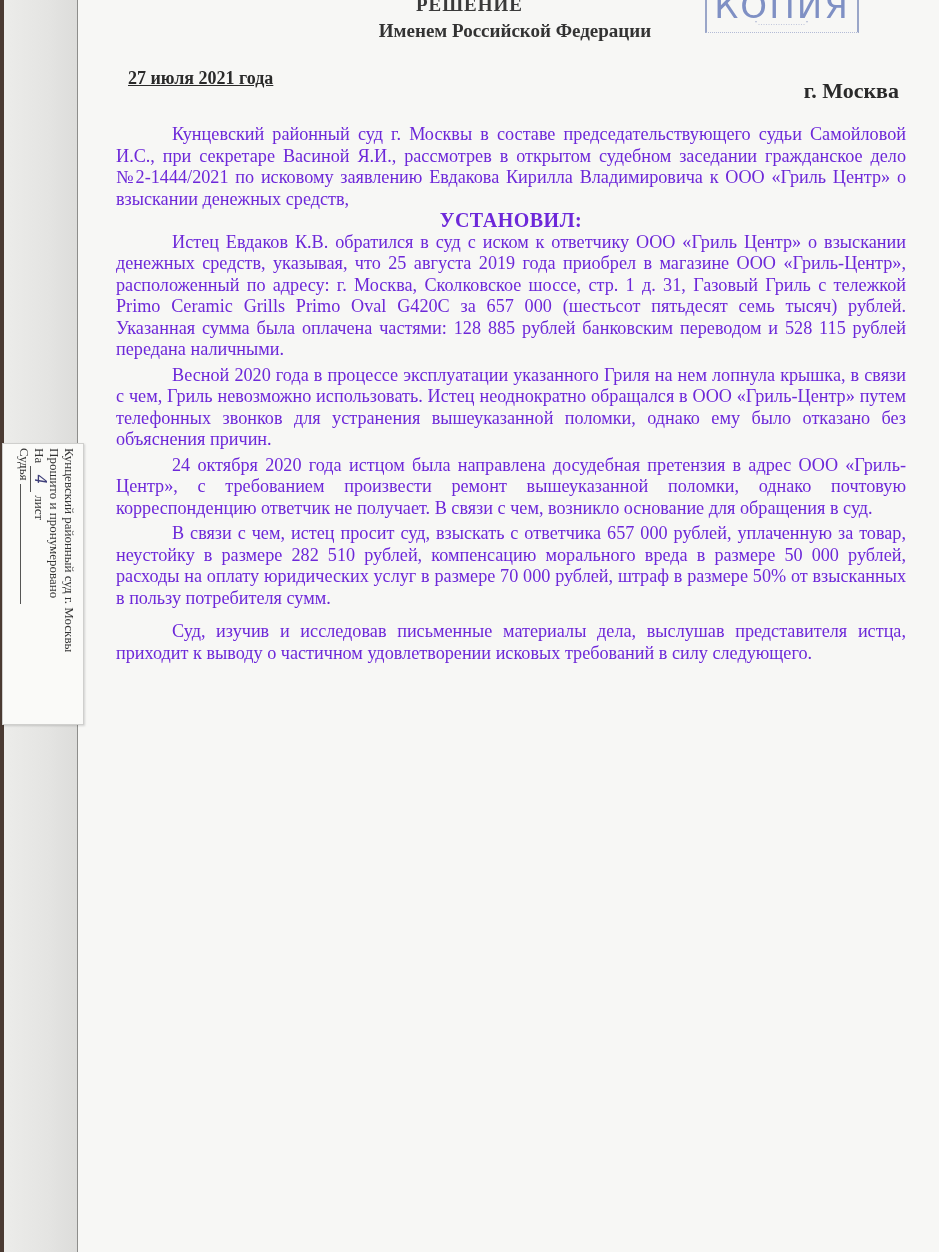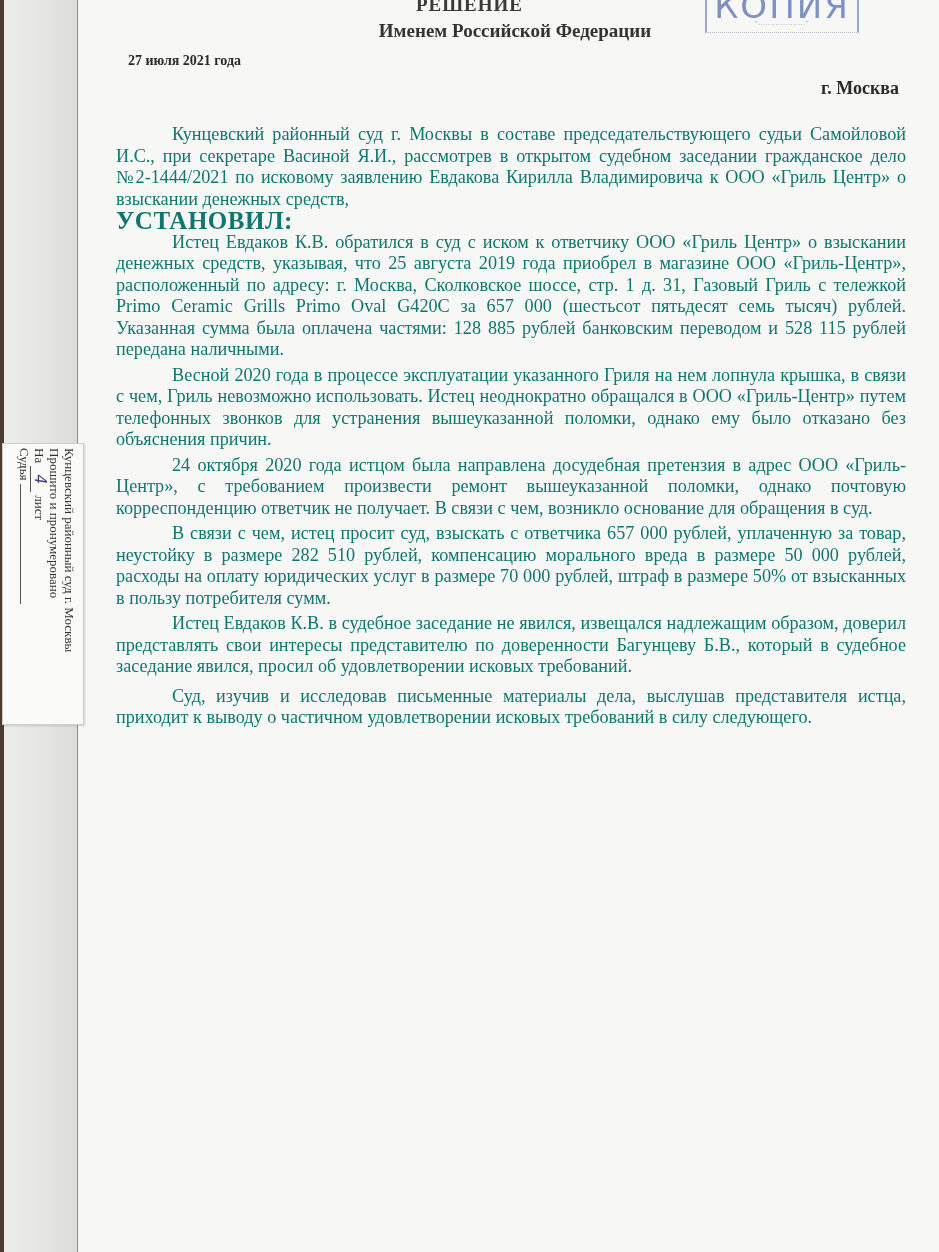--- a/index.html
+++ b/index.html
@@ -51,31 +51,31 @@
     }
     .copy-stamp {
       position: absolute; left: 705px; top: -14px; width: 150px; height: 46px;
       border-left: 2px solid #9aa6c8; border-right: 2px solid #9aa6c8;
       border-bottom: 1px dotted #b3bbd6;
       color: #7f90c4; text-align: center;
     }
     .copy-stamp .word { font-family: "DejaVu Sans", sans-serif; font-size: 34px; letter-spacing: 2px; line-height: 40px; }
     .copy-stamp .small { position: absolute; left: 0; top: 34px; width: 150px; font-size: 6px; color: #8c98c3; letter-spacing: 1px; }
 
-    .date { position: absolute; left: 128px; top: 53px; font-weight: bold; font-size: 14px; }
-    .city { position: absolute; right: 40px; top: 78px; font-weight: bold; font-size: 18px; }
+    .date { position: absolute; left: 128px; top: 68px; font-weight: bold; font-size: 18px; text-decoration: underline; }
+    .city { position: absolute; right: 40px; top: 78px; font-weight: bold; font-size: 22px; }
 
     .body-text {
       position: absolute; left: 116px; top: 124px; width: 790px;
       font-size: 18.2px; line-height: 21.5px; text-align: justify;
-      color: #0f766e;
+      color: #6d28d9;
     }
     .body-text p { margin: 0; text-indent: 56px; }
     .heading {
-      text-align: left; font-weight: bold; font-size: 25px;
+      text-align: center; font-weight: bold; font-size: 20px;
       margin: 28px 0 18px 0; text-indent: 0 !important; letter-spacing: 0.5px;
     }
     .gap { height: 4px; }
   </style>
 </head>
 <body>
 
 <div class="edge-strip"></div>
 <div class="margin-shade"></div>
 <div class="crease"></div>
@@ -96,21 +96,20 @@
   <p>Кунцевский районный суд г. Москвы в составе председательствующего судьи Самойловой И.С., при секретаре Васиной Я.И., рассмотрев в открытом судебном заседании гражданское дело №2-1444/2021 по исковому заявлению Евдакова Кирилла Владимировича к ООО «Гриль Центр» о взыскании денежных средств,</p>
   <p class="heading">УСТАНОВИЛ:</p>
   <p>Истец Евдаков К.В. обратился в суд с иском к ответчику ООО «Гриль Центр» о взыскании денежных средств, указывая, что 25 августа 2019 года приобрел в магазине ООО «Гриль-Центр», расположенный по адресу: г. Москва, Сколковское шоссе, стр. 1 д. 31, Газовый Гриль с тележкой Primo Ceramic Grills Primo Oval G420C за 657 000 (шестьсот пятьдесят семь тысяч) рублей. Указанная сумма была оплачена частями: 128 885 рублей банковским переводом и 528 115 рублей передана наличными.</p>
   <div class="gap"></div>
   <p>Весной 2020 года в процессе эксплуатации указанного Гриля на нем лопнула крышка, в связи с чем, Гриль невозможно использовать. Истец неоднократно обращался в ООО «Гриль-Центр» путем телефонных звонков для устранения вышеуказанной поломки, однако ему было отказано без объяснения причин.</p>
   <div class="gap"></div>
   <p>24 октября 2020 года истцом была направлена досудебная претензия в адрес ООО «Гриль-Центр», с требованием произвести ремонт вышеуказанной поломки, однако почтовую корреспонденцию ответчик не получает. В связи с чем, возникло основание для обращения в суд.</p>
   <div class="gap"></div>
   <p>В связи с чем, истец просит суд, взыскать с ответчика 657 000 рублей, уплаченную за товар, неустойку в размере 282 510 рублей, компенсацию морального вреда в размере 50 000 рублей, расходы на оплату юридических услуг в размере 70 000 рублей,  штраф в размере 50% от взысканных в пользу потребителя сумм.</p>
   <div class="gap"></div>
-  <p>Истец Евдаков К.В. в судебное заседание не явился, извещался надлежащим образом, доверил представлять свои интересы представителю по доверенности Багунцеву Б.В., который в судебное заседание явился, просил об удовлетворении исковых требований.</p>
   <div class="gap"></div>
   <div class="gap"></div>
   <p>Суд, изучив и исследовав письменные материалы дела, выслушав представителя истца, приходит к выводу о частичном удовлетворении исковых требований в силу следующего.</p>
   <div class="gap"></div>
 </div>
 
 <div class="side-stamp">
   <div class="side-stamp-inner">
     <div>Кунцевский районный суд г. Москвы</div>
     <div>Прошито и пронумеровано</div>

